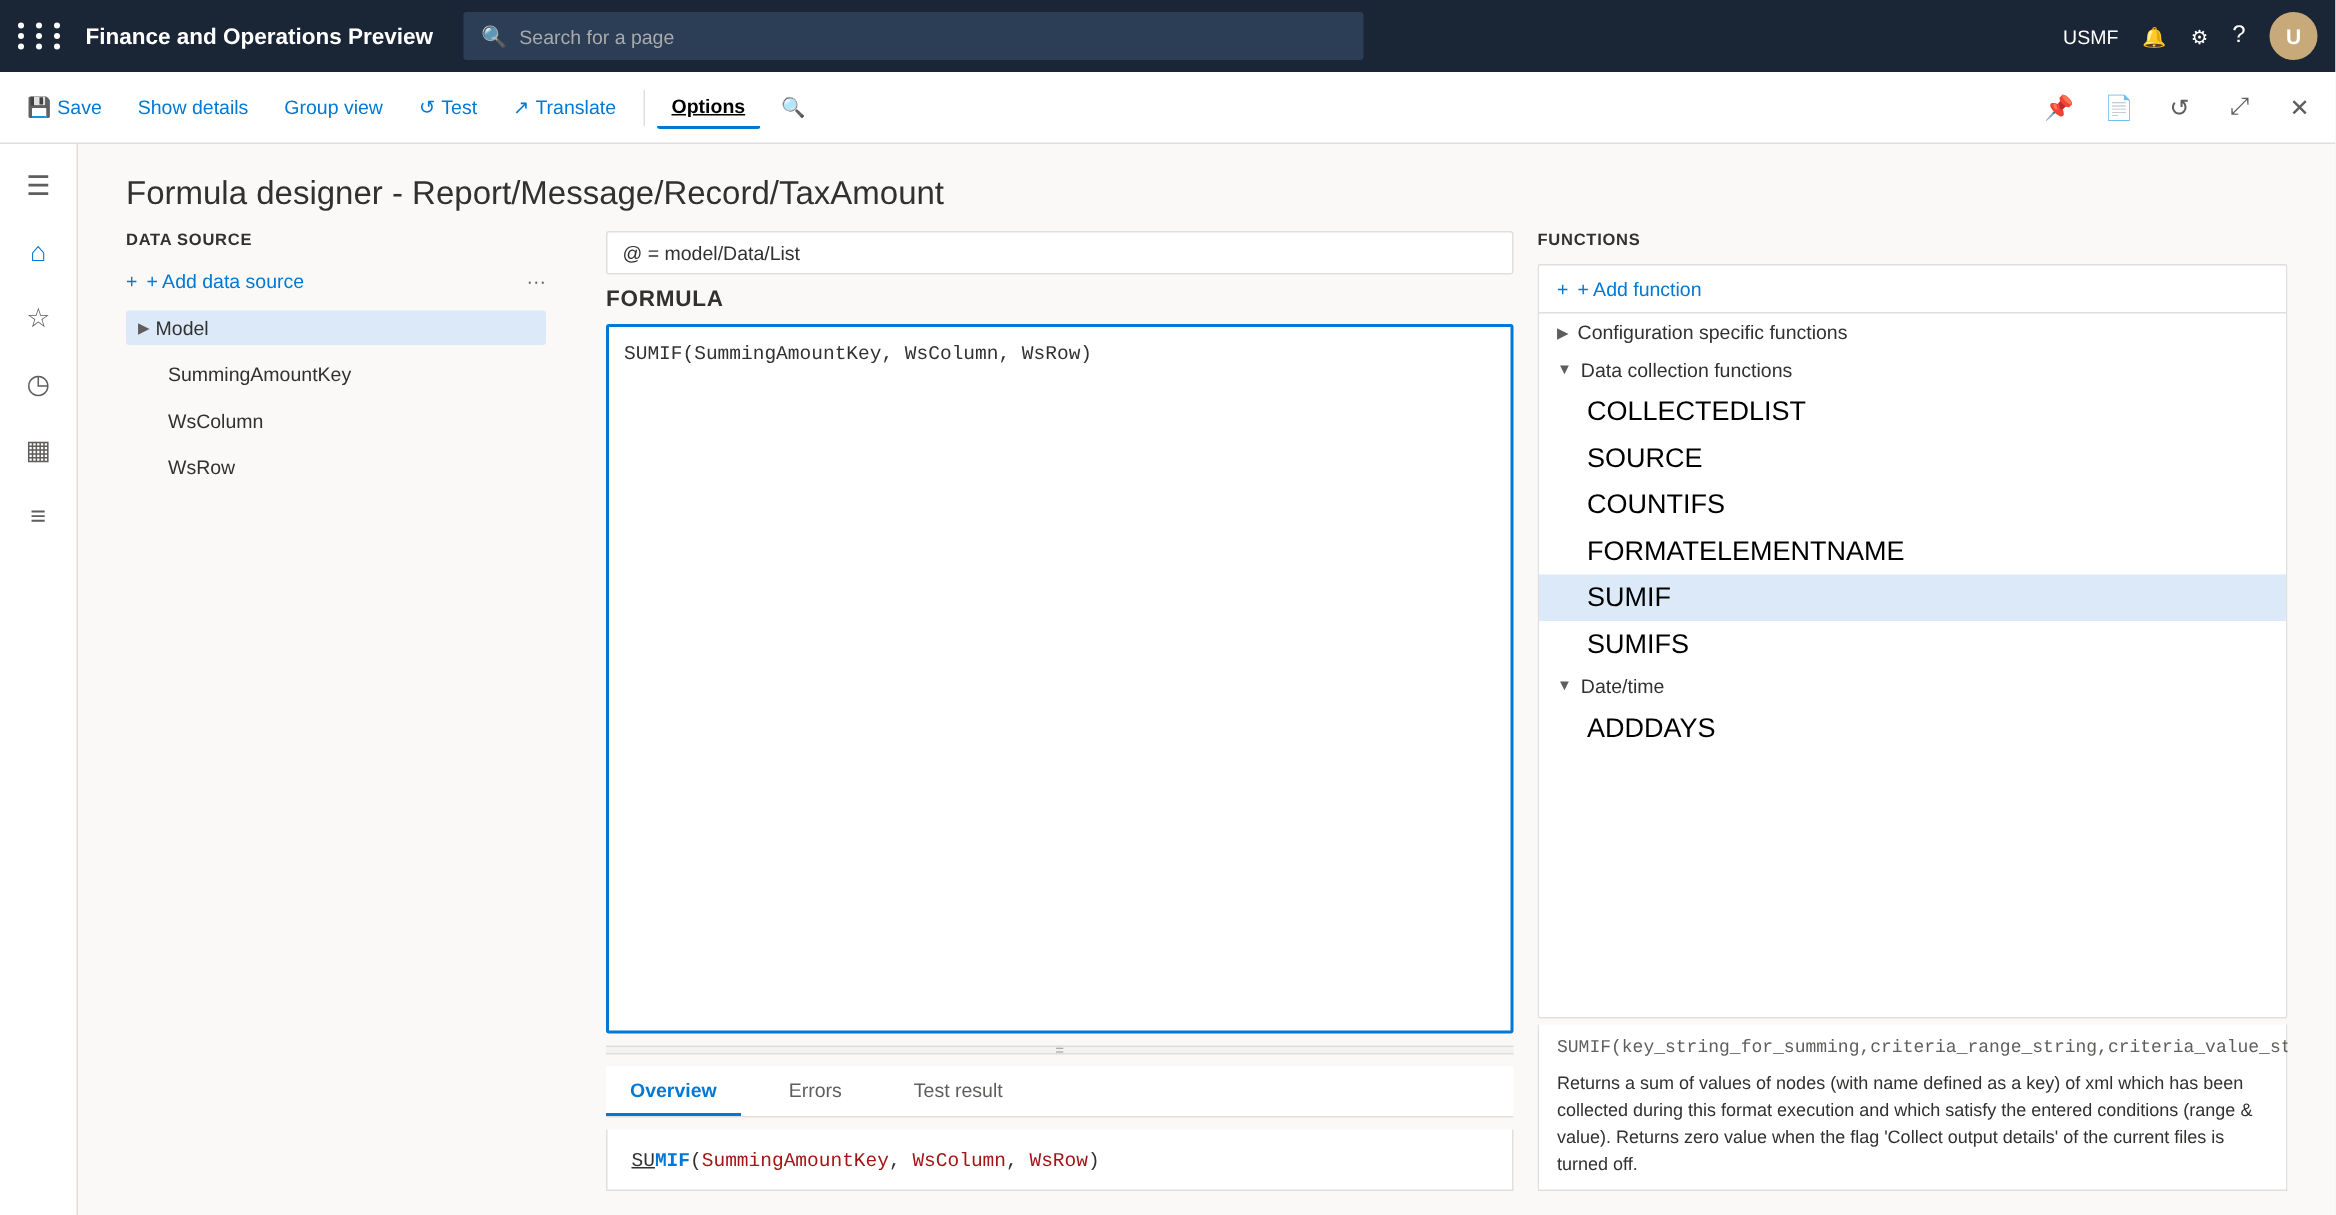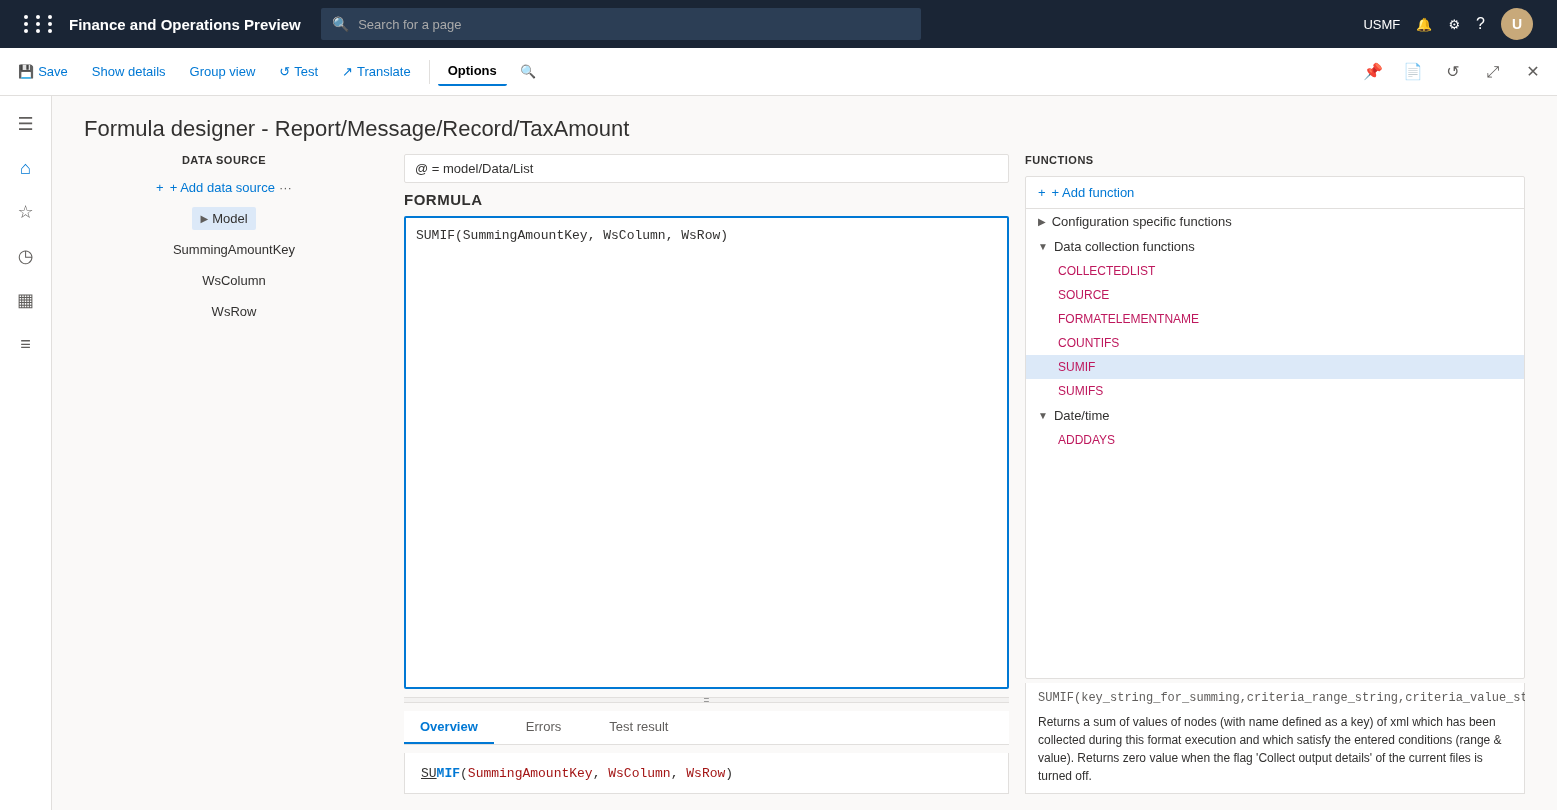--- a/index.html
+++ b/index.html
@@ -4,21 +4,21 @@
   <style>
     * { box-sizing: border-box; margin: 0; padding: 0; }
     body { font-family: 'Segoe UI', sans-serif; font-size: 13px; background: #f3f2f1; overflow: hidden; width: 1557px; height: 810px; }
 
     
     .top-nav {
       background: #1a2535;
       height: 48px;
       display: flex;
       align-items: center;
-      padding: 0 24px;
+      padding: 0 12px;
       gap: 12px;
     }
     .top-nav-grid {
       display: grid;
       grid-template-columns: 9px 9px 9px;
       gap: 3px;
       cursor: pointer;
     }
     .top-nav-grid span {
       width: 4px; height: 4px;
@@ -85,21 +85,21 @@
     .cmd-btn {
       display: flex; align-items: center; gap: 4px;
       padding: 6px 10px;
       color: #0078d4;
       font-size: 13px;
       cursor: pointer;
       border: none; background: transparent;
       border-radius: 2px;
       white-space: nowrap;
     }
-    .cmd-btn.active { color: #000; font-weight: 600; border-bottom: 2px solid #0078d4; }
+    .cmd-btn.active { color: #000; font-weight: 600; border-bottom: 2px solid #0078d4; text-decoration: underline; }
     .cmd-separator { width: 1px; height: 24px; background: #e1dfdd; margin: 0 4px; }
     .cmd-right { margin-left: auto; display: flex; align-items: center; gap: 8px; }
     .cmd-icon-btn {
       width: 32px; height: 32px;
       display: flex; align-items: center; justify-content: center;
       cursor: pointer; border-radius: 2px; color: #605e5c;
       font-size: 16px; border: none; background: transparent;
     }
 
     
@@ -151,21 +151,20 @@
       padding: 0 32px 16px 32px;
     }
 
     
     .left-panel {
       width: 280px;
       display: flex;
       flex-direction: column;
       gap: 8px;
       flex-shrink: 0;
-      align-items: center;
     }
     .panel-section-title {
       font-size: 11px;
       font-weight: 600;
       color: #323130;
       letter-spacing: 0.5px;
       margin-bottom: 6px;
     }
     .panel-action {
       display: flex; align-items: center; gap: 4px;
@@ -288,21 +287,21 @@
       cursor: pointer;
       color: #323130;
       font-size: 13px;
     }
     .fn-tree-item.selected { background: #dce9f8; }
     .fn-tree-child {
       padding-left: 32px;
     }
     .fn-tree-item .chevron { font-size: 10px; color: #605e5c; }
     .fn-section-label { font-weight: 400; color: #323130; }
-    .fn-func-name { font-size: 12px; color: #be185d; }
+    .fn-func-name { font-size: 18px; color: #000000; }
 
     .fn-description-box {
       background: #fff;
       border: 1px solid #e1dfdd;
       border-top: none;
       padding: 8px 12px;
       font-size: 12px;
       color: #323130;
     }
     .fn-signature {
@@ -458,24 +457,24 @@
             <span class="chevron">▼</span>
             <span class="fn-section-label">Data collection functions</span>
           </div>
           <div class="fn-tree-item fn-tree-child">
             <span class="fn-func-name">COLLECTEDLIST</span>
           </div>
           <div class="fn-tree-item fn-tree-child">
             <span class="fn-func-name">SOURCE</span>
           </div>
           <div class="fn-tree-item fn-tree-child">
+            <span class="fn-func-name">COUNTIFS</span>
+          </div>
+          <div class="fn-tree-item fn-tree-child">
             <span class="fn-func-name">FORMATELEMENTNAME</span>
-          </div>
-          <div class="fn-tree-item fn-tree-child">
-            <span class="fn-func-name">COUNTIFS</span>
           </div>
           <div class="fn-tree-item fn-tree-child selected" style="background:#dce9f8;">
             <span class="fn-func-name">SUMIF</span>
           </div>
           <div class="fn-tree-item fn-tree-child">
             <span class="fn-func-name">SUMIFS</span>
           </div>
 
           <div class="fn-tree-item">
             <span class="chevron">▼</span>

